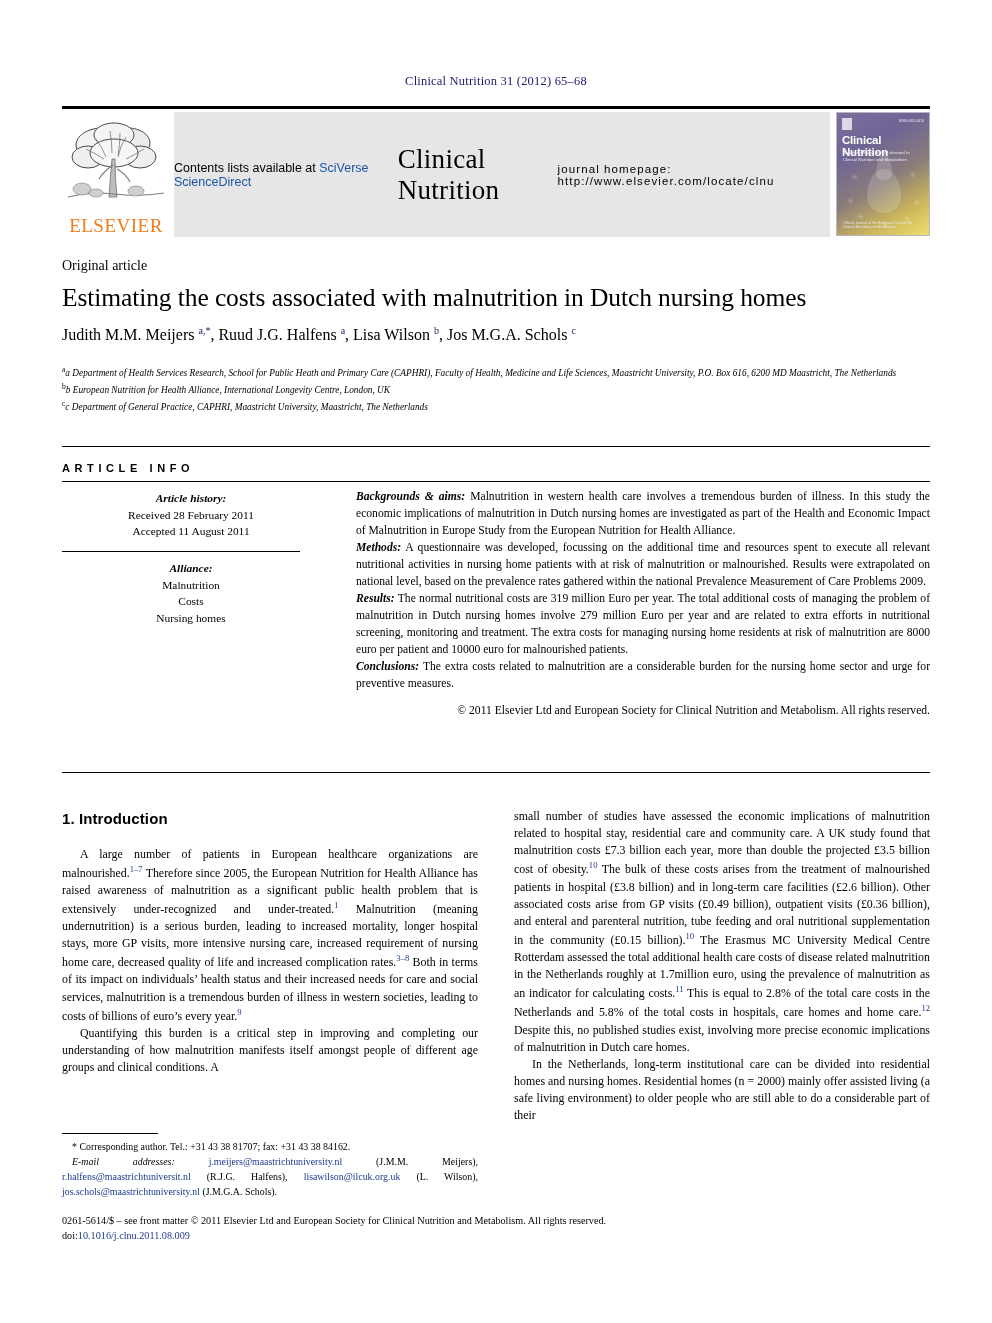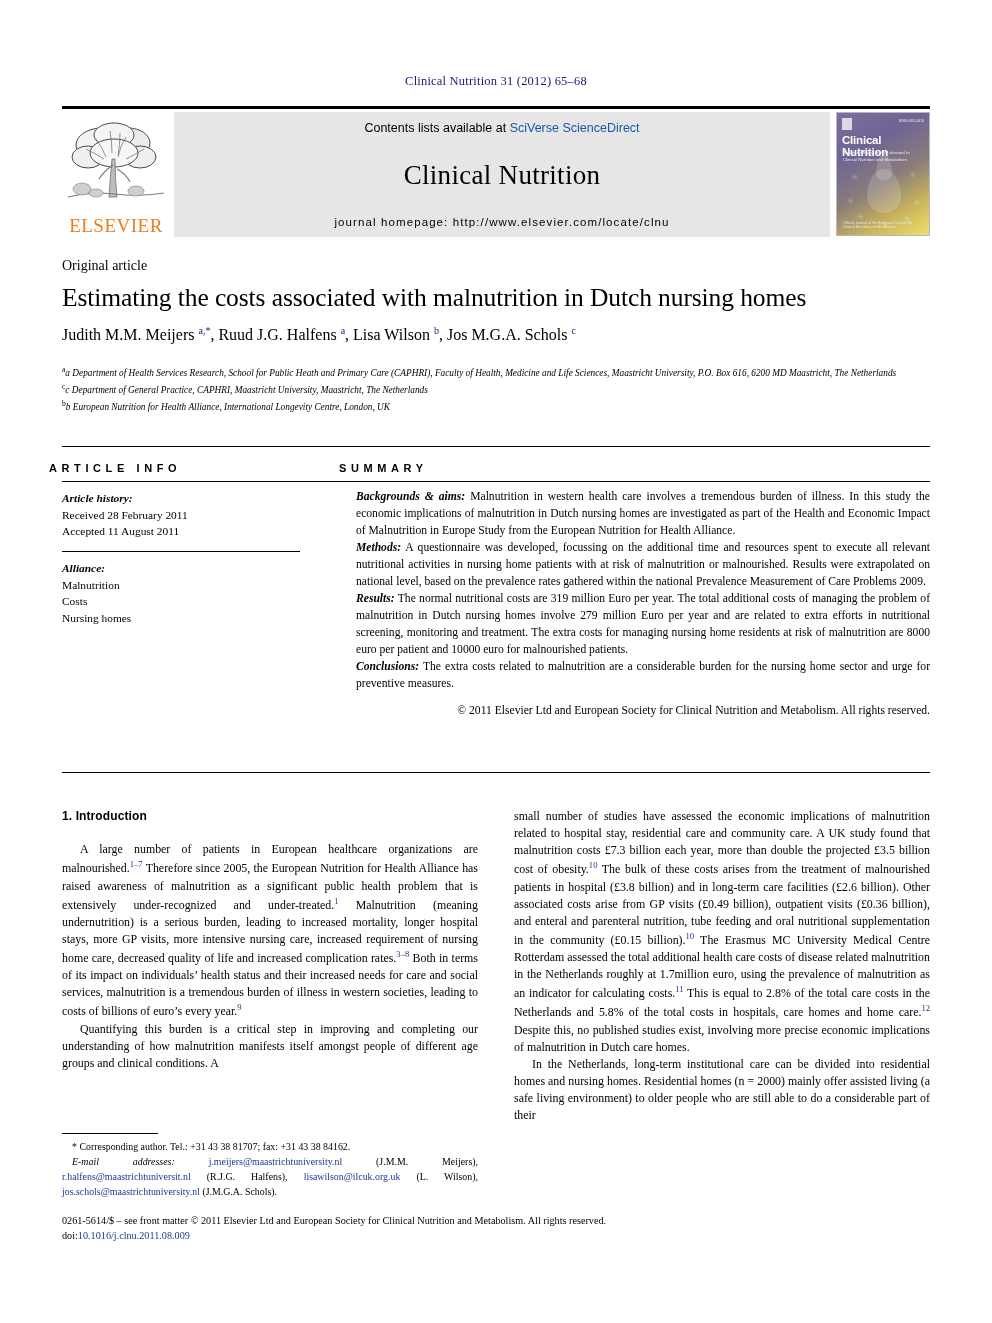--- a/index.html
+++ b/index.html
@@ -66,21 +66,20 @@
     color: #f07c1a;
     line-height: 1;
     margin-top: 1px;
   }
   .banner {
     flex: 1 1 auto;
     background: #e6e6e6;
     margin-left: 4px;
     margin-right: 6px;
     display: flex;
-    flex-direction: column;
     justify-content: space-between;
     align-items: center;
     padding: 9px 0 9px 0;
     height: 100%;
     box-sizing: border-box;
   }
   .contents-line {
     font-family: "Liberation Sans", sans-serif;
     font-size: 12.5px;
     color: #000;
@@ -204,41 +203,43 @@
     font-size: 9.3px;
     font-style: italic;
     line-height: 1.58;
   }
   .affiliations sup { font-style: normal; font-size: 7.5px; }
 
   
   .info-rule-top { top: 446px; }
   .section-heads {
     position: absolute;
-    top: 462px; left: 49px;
+    top: 462px; left: 62px;
     width: 868px;
     display: flex;
+    gap: 28px;
   }
   .head-label {
     font-family: "Liberation Sans", sans-serif;
     font-size: 11px;
     font-weight: bold;
     letter-spacing: 4.6px;
   }
   .col-left-head { width: 290px; }
   .col-right-head { flex: 1; }
 
   .info-rule-mid { top: 481px; }
 
   .article-info {
     position: absolute;
     top: 490px; left: 62px;
     width: 258px;
     font-size: 11.4px;
     line-height: 1.46;
+    text-align: center;
   }
   .ai-title { font-style: italic; font-weight: bold; }
   .ai-rule {
     border-top: 1px solid #000;
     margin: 11px 0 8px 0;
     width: 238px;
   }
 
   .summary {
     position: absolute;
@@ -263,21 +264,21 @@
     top: 808px;
     width: 416px;
     font-size: 11.9px;
     line-height: 1.44;
     text-align: justify;
   }
   .col-left  { left: 62px; }
   .col-right { left: 514px; }
   .body-col h2 {
     font-family: "Liberation Sans", sans-serif;
-    font-size: 12px;
+    font-size: 15px;
     font-weight: bold;
     margin: 0 0 16px 0;
     letter-spacing: .1px;
   }
   .body-col p { margin: 0; text-indent: 18px; }
   .body-col p + p { margin-top: 0; }
   sup.ref { color: #1a3a8f; font-size: 8.6px; }
 
   
   .foot-rule {
@@ -374,28 +375,27 @@
       </div>
 
     </div>
   </div>
 
   <div class="article-type">Original article</div>
   <div class="paper-title">Estimating the costs associated with malnutrition in Dutch nursing homes</div>
   <div class="authors">Judith M.M. Meijers <sup>a,*</sup>, Ruud J.G. Halfens <sup>a</sup>, Lisa Wilson <sup>b</sup>, Jos M.G.A. Schols <sup>c</sup></div>
   <div class="affiliations">
     <div><sup>a</sup><span>a Department of Health Services Research, School for Public Heath and Primary Care (CAPHRI), Faculty of Health, Medicine and Life Sciences, Maastricht University, P.O. Box 616, 6200 MD Maastricht, The Netherlands</span></div>
+    <div><sup>b</sup><span>b European Nutrition for Health Alliance, International Longevity Centre, London, UK</span></div>
     <div><sup>c</sup><span>c Department of General Practice, CAPHRI, Maastricht University, Maastricht, The Netherlands</span></div>
-    <div><sup>b</sup><span>b European Nutrition for Health Alliance, International Longevity Centre, London, UK</span></div>
   </div>
 
   <div class="rule-thin info-rule-top"></div>
   <div class="section-heads">
     <div class="head-label col-left-head">ARTICLE INFO</div>
-    <div class="head-label col-right-head">SUMMARY</div>
   </div>
   <div class="rule-thin info-rule-mid"></div>
 
   <div class="article-info">
     <div class="ai-title">Article history:</div>
     <div>Received 28 February 2011</div>
     <div>Accepted 11 August 2011</div>
     <div class="ai-rule"></div>
     <div class="ai-title">Alliance:</div>
     <div>Malnutrition</div>

